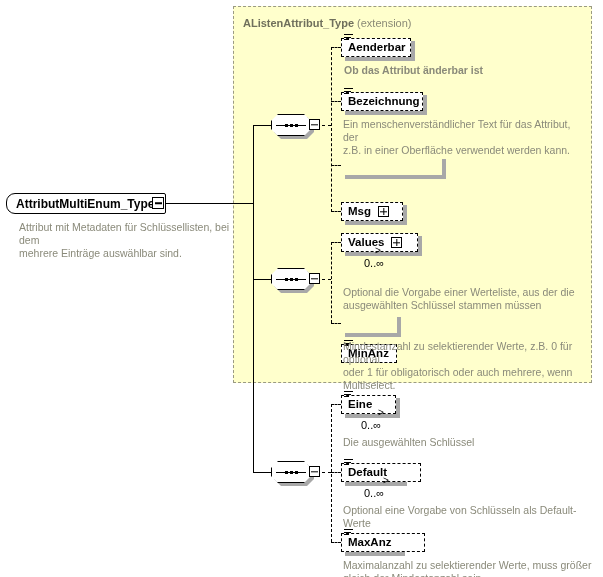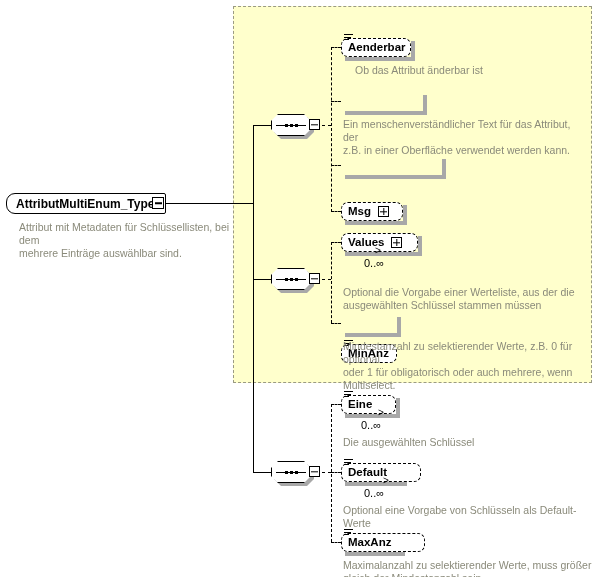--- a/index.html
+++ b/index.html
@@ -41,21 +41,21 @@
   .type-shadow{
     position:absolute;background:#a0a0a0;z-index:-1;
   }
 
   
   .el-box{
     position:absolute;
     height:19px;
     background:#ffffff;
     box-sizing:border-box;
-    display:flex;align-items:center;border-radius:7px;
+    display:flex;align-items:center;
   }
   .el-box.optional{border:1.4px dashed #000;}
   .el-label{
     font-size:11.5px;font-weight:bold;color:#000;
     padding:0 6px;white-space:nowrap;line-height:1;
   }
   .el-shadow{position:absolute;background:#a8a8a8;}
 
   
   .attr-mark{
@@ -143,20 +143,24 @@
     position:absolute;font-size:11px;color:#000;line-height:1;
     white-space:nowrap;
   }
 </style>
 </head>
 <body>
 
 <div id="canvas">
 
   <div class="ext-panel" style="left:233px;top:6px;width:359px;height:377px;"></div>
+  <div class="ext-title" style="left:243px;top:17px;">
+    <span>AListenAttribut_Type</span>
+    <span class="ext-sub">(extension)</span>
+  </div>
 
   <div class="type-shadow" style="left:10px;top:214px;width:160px;height:4px;"></div>
   <div class="type-shadow" style="left:166px;top:196px;width:4px;height:22px;"></div>
   <div class="type-box" style="left:6px;top:193px;width:160px;">
     <span class="tb-label">AttributMultiEnum_Type</span>
   </div>
   <div class="type-expander" style="left:152px;top:197px;"></div>
   <div class="doc" style="left:19px;top:221px;width:215px;">Attribut mit Metadaten für Schlüssellisten, bei dem
 mehrere Einträge auswählbar sind.</div>
 
@@ -186,25 +190,33 @@
   <div class="el-shadow" style="left:345px;top:57px;width:70px;height:4px;"></div>
   <div class="el-shadow" style="left:411px;top:41px;width:4px;height:20px;"></div>
   <div class="el-box optional" style="left:341px;top:38px;width:70px;">
     <span class="attr-mark">
         <i></i>
         <i></i>
         <i></i>
       </span>
     <span class="el-label">Aenderbar</span>
   </div>
-  <div class="doc" style="left:355px;top:64px;width:240px;">Ob das Attribut änderbar ist</div>
+  <div class="doc" style="left:344px;top:64px;width:240px;font-weight:bold;">Ob das Attribut änderbar ist</div>
 
   <div class="dln h" style="left:331px;top:101px;width:10px;"></div>
   <div class="el-shadow" style="left:345px;top:111px;width:82px;height:4px;"></div>
   <div class="el-shadow" style="left:423px;top:95px;width:4px;height:20px;"></div>
+  <div class="el-box optional" style="left:341px;top:92px;width:82px;">
+    <span class="attr-mark">
+        <i></i>
+        <i></i>
+        <i></i>
+      </span>
+    <span class="el-label">Bezeichnung</span>
+  </div>
   <div class="doc" style="left:343px;top:118px;width:245px;">Ein menschenverständlicher Text für das Attribut, der
 z.B. in einer Oberfläche verwendet werden kann.</div>
 
   <div class="dln h" style="left:331px;top:165px;width:10px;"></div>
   <div class="el-shadow" style="left:345px;top:175px;width:101px;height:4px;"></div>
   <div class="el-shadow" style="left:442px;top:159px;width:4px;height:20px;"></div>
 
   <div class="dln h" style="left:331px;top:211px;width:10px;"></div>
   <div class="el-shadow" style="left:345px;top:221px;width:62px;height:4px;"></div>
   <div class="el-shadow" style="left:403px;top:205px;width:4px;height:20px;"></div>

